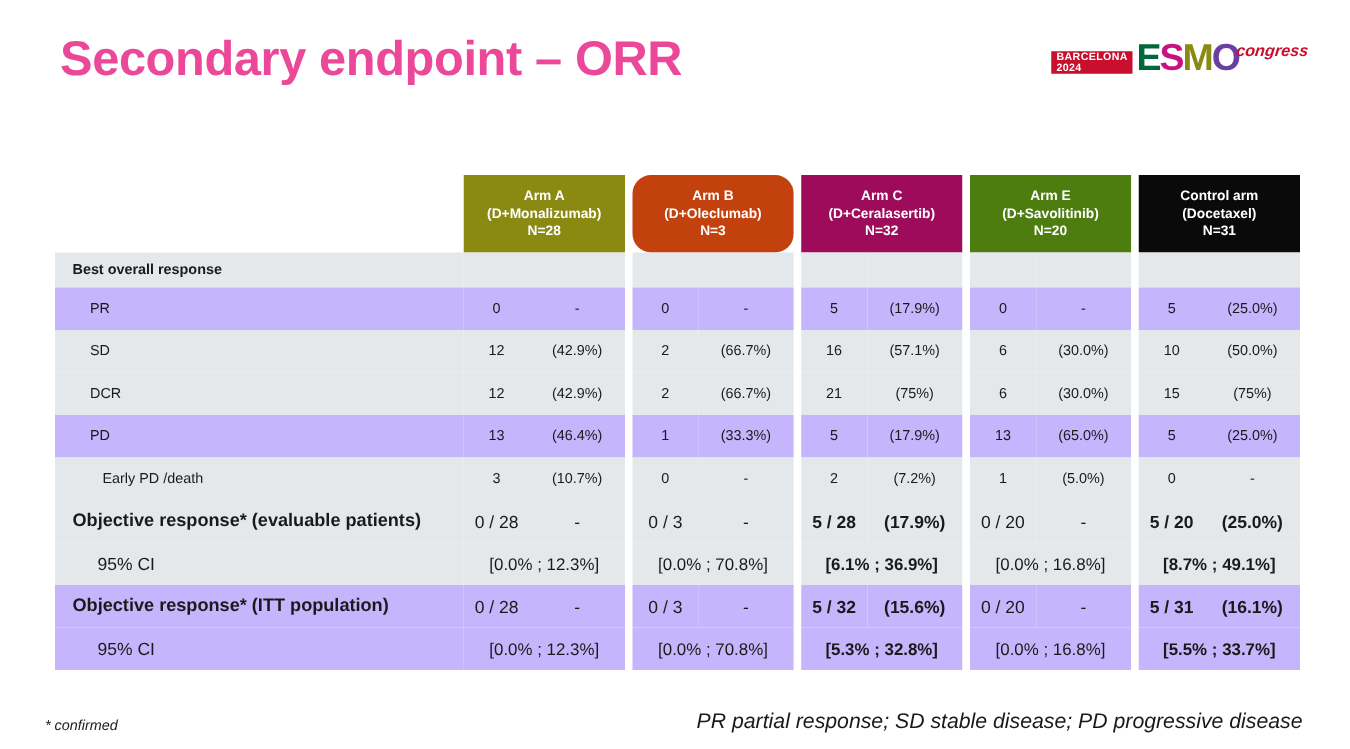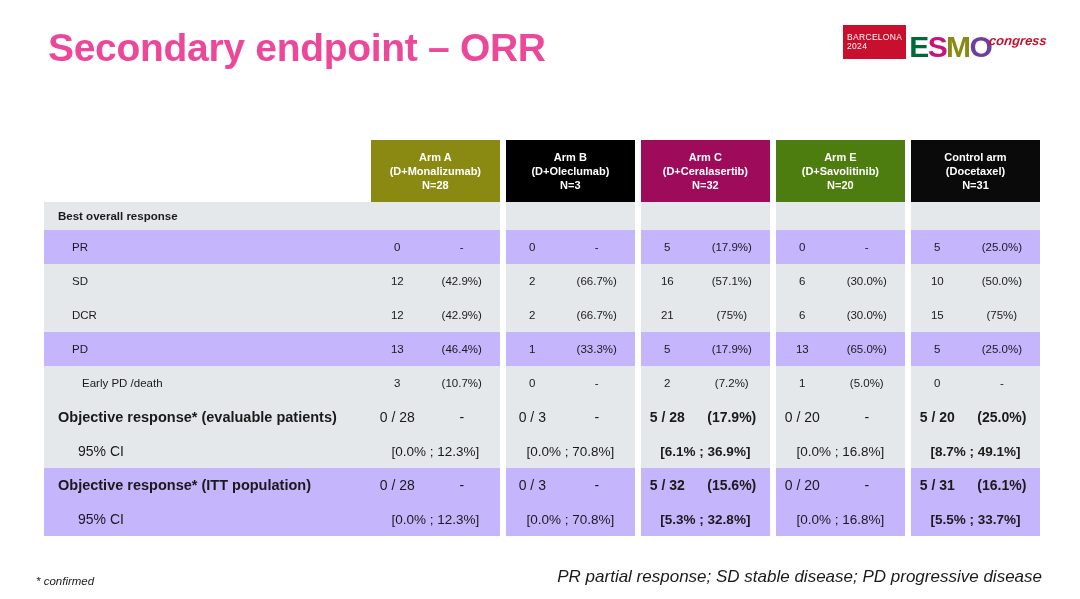--- a/index.html
+++ b/index.html
@@ -28,25 +28,25 @@
     position:absolute;
     right:33px; top:26px;
     height:34px;
     display:flex;
     align-items:flex-end;
   }
   .logo-city {
     background:#c8102e;
     color:#ffffff;
     font-size:8.5px;
-    font-weight:normal;
+    font-weight:bold;
     line-height:9.5px;
     padding:3px 4px 3px 4px;
     letter-spacing:0.3px;
-    height:34px;
+    height:18px;
     display:flex;
     flex-direction:column;
     justify-content:center;
     margin-bottom:1px;
   }
   .logo-esmo {
     font-size:30px;
     font-weight:bold;
     letter-spacing:-1.6px;
     line-height:26px;
@@ -97,21 +97,21 @@
     text-align:center;
     padding:6px 2px 7px 2px;
     vertical-align:middle;
     height:62px;
   }
   th.arm .sub { font-weight:bold; }
   th.blank { background:#ffffff; }
   td.gap, th.gap { background:#ffffff; padding:0; }
 
   .arm-a { background:#8a8a12; }
-  .arm-b { background:#000000; }
+  .arm-b { background:#c2410c;border-radius:15px; }
   .arm-c { background:#9e0b5b; }
   .arm-e { background:#4d7c0f; }
   .arm-ctrl { background:#0a0a0a; }
 
   
   tr.band td { background:#e4e8eb; }
   tr.plain td { background:#c4b5fd; }
   tr.band td.gap, tr.plain td.gap { background:#ffffff; }
 
   td.rowlabel {

